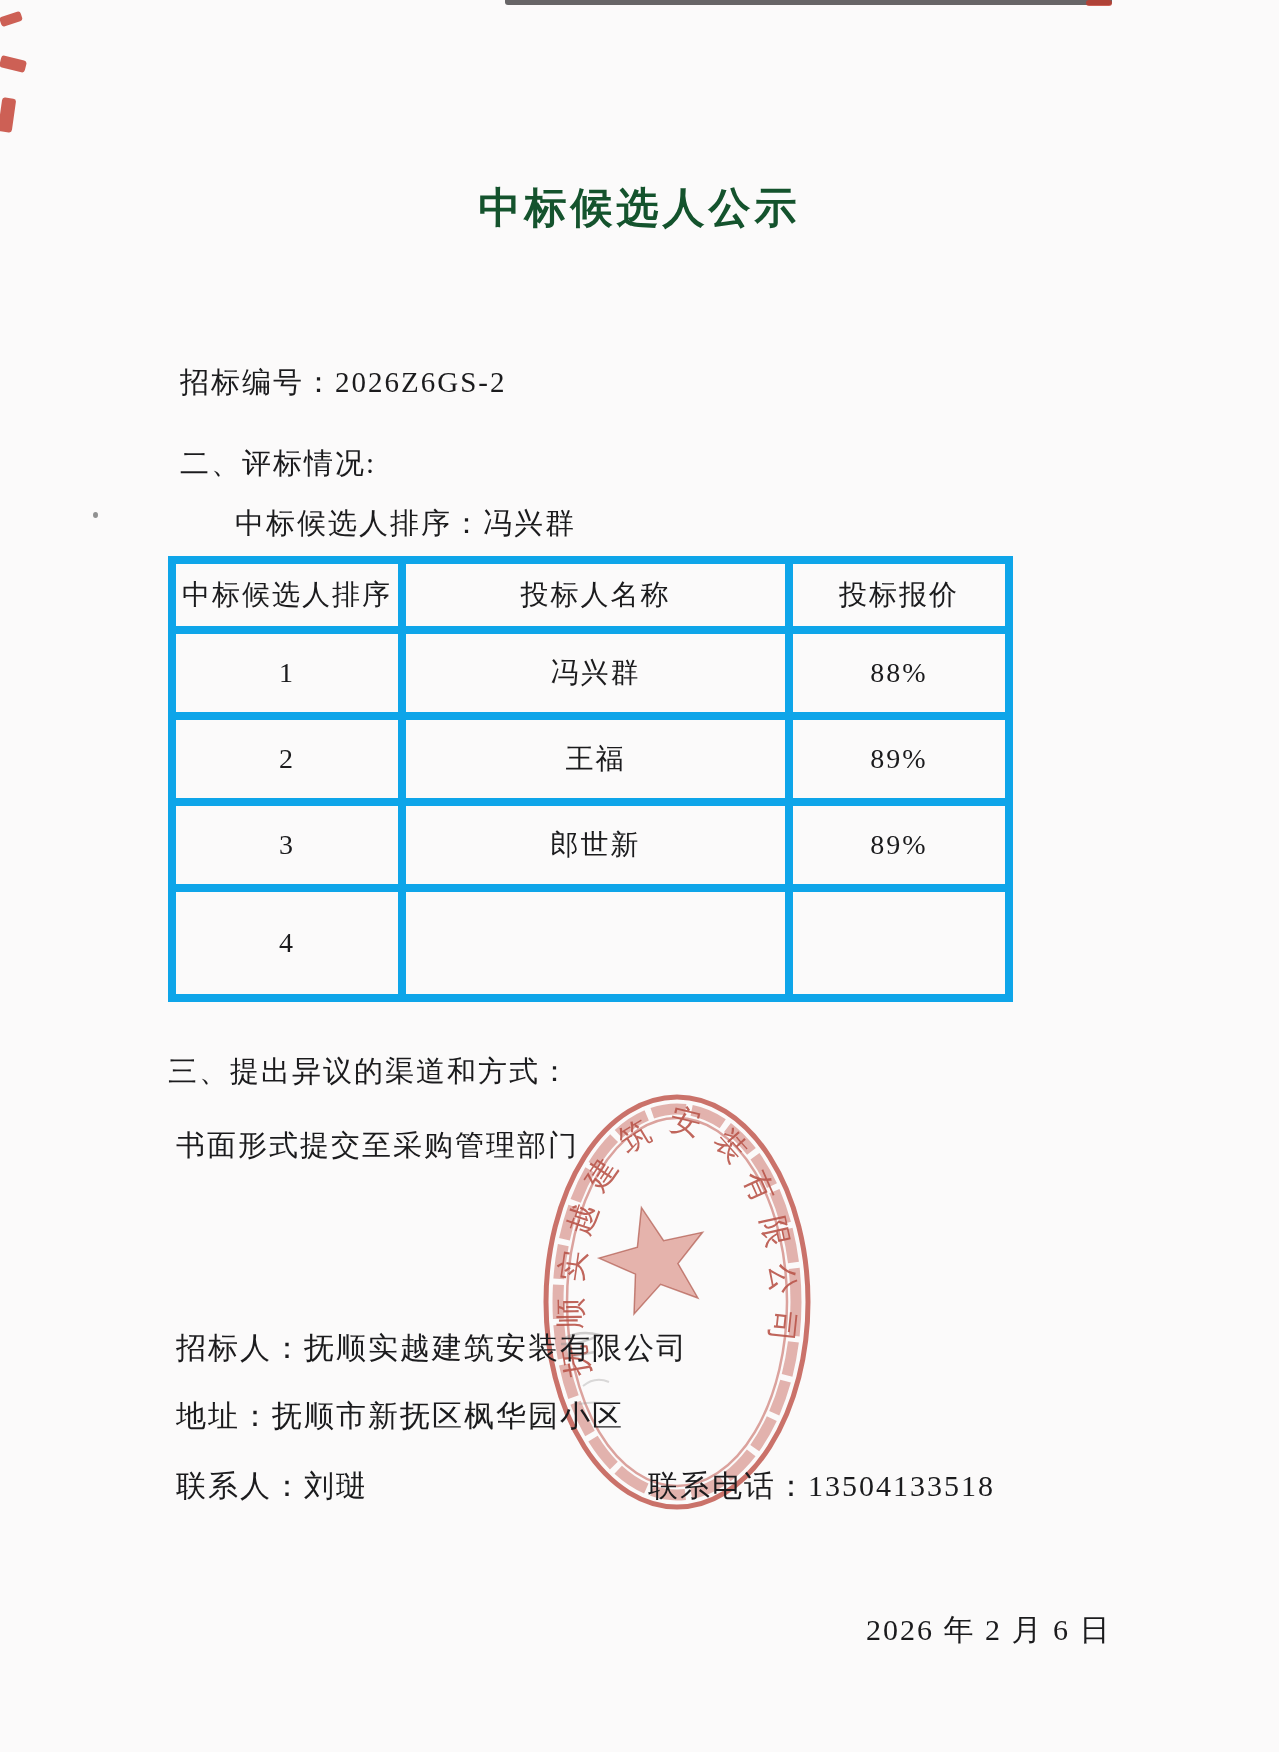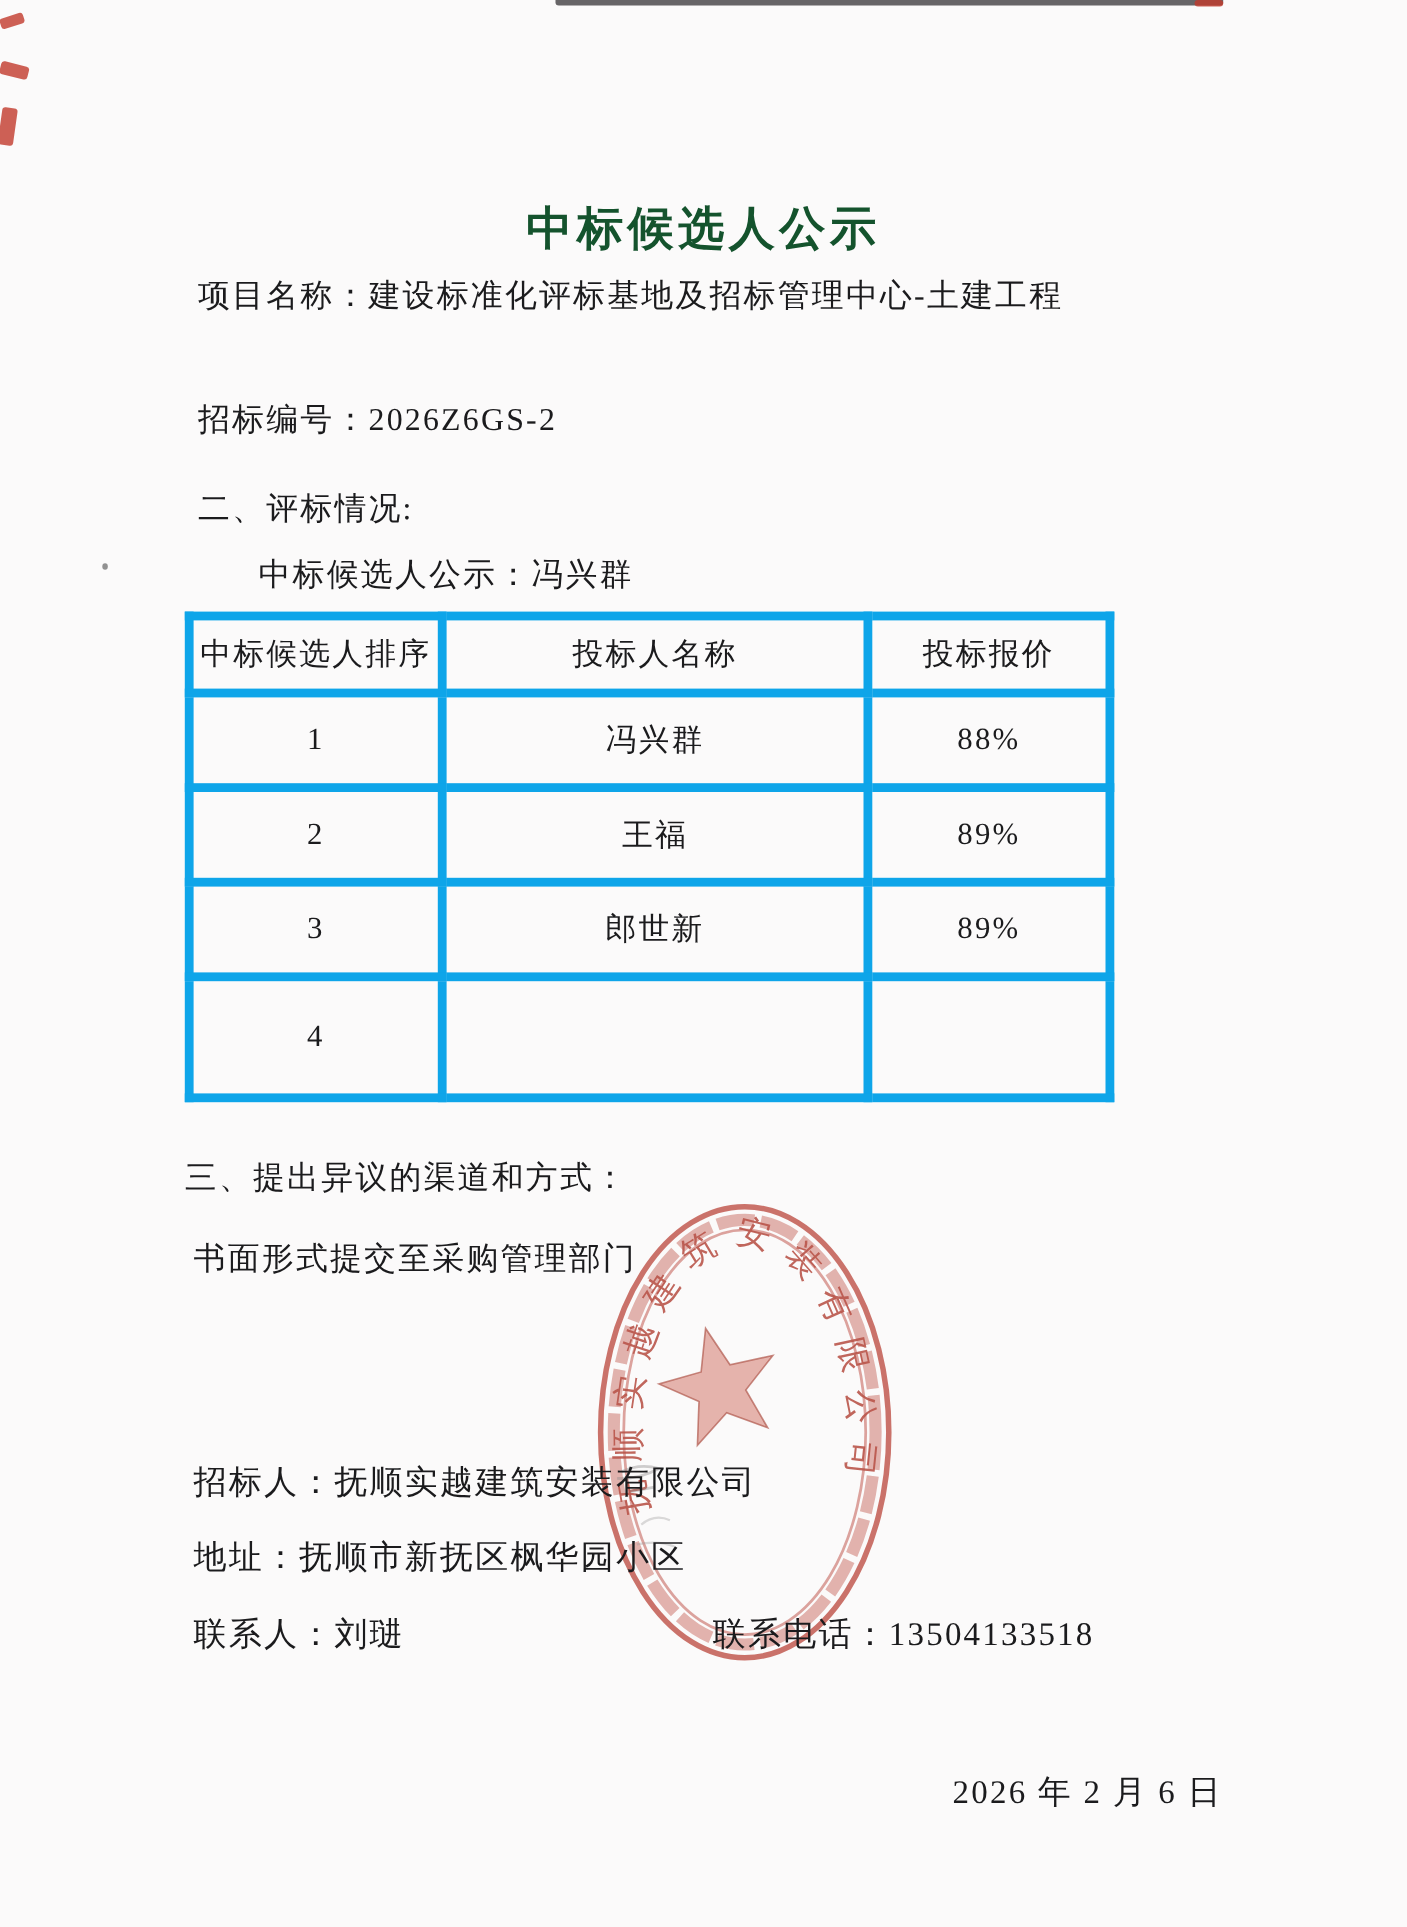--- a/index.html
+++ b/index.html
@@ -72,24 +72,23 @@
 
   <div class="top-edge-line"></div>
   <div class="red-speck" style="top:0;left:1086px;width:26px;height:6px;"></div>
   <div class="red-speck" style="top:14px;left:0;width:22px;height:10px;transform:rotate(-18deg);"></div>
   <div class="red-speck" style="top:58px;left:0;width:26px;height:12px;transform:rotate(14deg);"></div>
   <div class="red-speck" style="top:98px;left:0;width:14px;height:34px;transform:rotate(8deg);"></div>
   <div class="tiny-dot"></div>
 
   <div class="doc-title">中标候选人公示</div>
 
-  <div class="line" style="top:250px;left:180px;">项目名称：建设标准化评标基地及招标管理中心-土建工程</div>
   <div class="line" style="top:316px;left:180px;margin-top:47px;">招标编号：2026Z6GS-2</div>
   <div class="line" style="top:444px;left:180px;">二、评标情况:</div>
-  <div class="line" style="top:504px;left:235px;">中标候选人公示：冯兴群</div>
+  <div class="line" style="top:504px;left:235px;">中标候选人排序：冯兴群</div>
 
   <table class="bid-table">
     <colgroup>
         <col class="c1">
         <col class="c2">
         <col class="c3">
       </colgroup>
     <tbody>
         <tr>
       <th>中标候选人排序</th>

